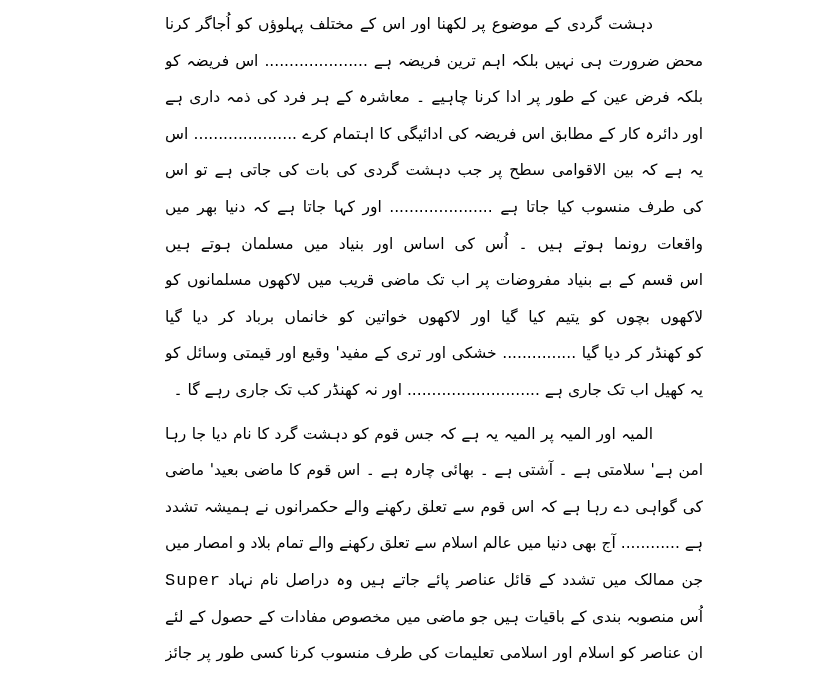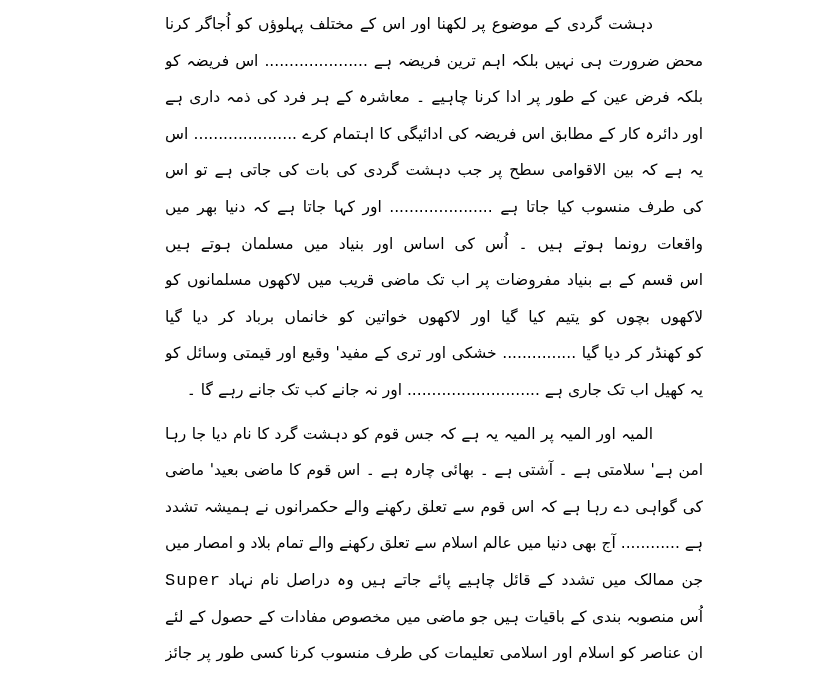--- a/index.html
+++ b/index.html
@@ -55,25 +55,25 @@
         <div class="line indent"><span class="urdu">دہشت گردی کے موضوع پر لکھنا اور اس کے مختلف پہلوؤں کو اُجاگر کرنا وقت کی ضرورت ہے اور</span></div>
         <div class="line"><span class="urdu">محض ضرورت ہی نہیں بلکہ اہم ترین فریضہ ہے ..................... اس فریضہ کو اب فرض کفایہ کے طور پر نہیں'</span></div>
         <div class="line"><span class="urdu">بلکہ فرض عین کے طور پر ادا کرنا چاہیے ۔ معاشرہ کے ہر فرد کی ذمہ داری ہے کہ وہ اپنی وسعت' گنجائش</span></div>
         <div class="line"><span class="urdu">اور دائرہ کار کے مطابق اس فریضہ کی ادائیگی کا اہتمام کرے ..................... اس وقت صورت حال</span></div>
         <div class="line"><span class="urdu">یہ ہے کہ بین الاقوامی سطح پر جب دہشت گردی کی بات کی جاتی ہے تو اس عمل کو بغیر سوچے سمجھے مسلمانوں</span></div>
         <div class="line"><span class="urdu">کی طرف منسوب کیا جاتا ہے ..................... اور کہا جاتا ہے کہ دنیا بھر میں جہاں بھی دہشت گردی کے</span></div>
         <div class="line"><span class="urdu">واقعات رونما ہوتے ہیں ۔ اُس کی اساس اور بنیاد میں مسلمان ہوتے ہیں .............................</span></div>
         <div class="line"><span class="urdu">اس قسم کے بے بنیاد مفروضات پر اب تک ماضی قریب میں لاکھوں مسلمانوں کو شہید کیا گیا ............</span></div>
         <div class="line"><span class="urdu">لاکھوں بچوں کو یتیم کیا گیا اور لاکھوں خواتین کو خانماں برباد کر دیا گیا ................. سرسبز و شاداب خطوں</span></div>
         <div class="line"><span class="urdu">کو کھنڈر کر دیا گیا ............... خشکی اور تری کے مفید' وقیع اور قیمتی وسائل کو برباد کر دیا گیا ..........</span></div>
-        <div class="line short"><span class="urdu">یہ کھیل اب تک جاری ہے ........................... اور نہ جانے کب تک جانے رہے گا ۔</span></div>
+        <div class="line short"><span class="urdu">یہ کھیل اب تک جاری ہے ........................... اور نہ کھنڈر کب تک جاری رہے گا ۔</span></div>
       </div>
       <div class="para">
         <div class="line indent"><span class="urdu">المیہ اور المیہ پر المیہ یہ ہے کہ جس قوم کو دہشت گرد کا نام دیا جا رہا ہے ۔ اس کے رگ و ریشہ میں</span></div>
         <div class="line"><span class="urdu">امن ہے' سلامتی ہے ۔ آشتی ہے ۔ بھائی چارہ ہے ۔ اس قوم کا ماضی بعید' ماضی قریب اور حال اس بات</span></div>
         <div class="line"><span class="urdu">کی گواہی دے رہا ہے کہ اس قوم سے تعلق رکھنے والے حکمرانوں نے ہمیشہ تشدد سے گریز اور اجتناب کیا</span></div>
         <div class="line"><span class="urdu">ہے ............ آج بھی دنیا میں عالم اسلام سے تعلق رکھنے والے تمام بلاد و امصار میں امن اور سکون ہے</span></div>
-        <div class="line"><span class="urdu">جن ممالک میں تشدد کے قائل چاہیے پائے جاتے ہیں وہ دراصل نام نہاد </span><span class="latin">Super Powers</span></div>
+        <div class="line"><span class="urdu">جن ممالک میں تشدد کے قائل عناصر پائے جاتے ہیں وہ دراصل نام نہاد </span><span class="latin">Super Powers</span></div>
         <div class="line"><span class="urdu">اُس منصوبہ بندی کے باقیات ہیں جو ماضی میں مخصوص مفادات کے حصول کے لئے کی گئی .....................</span></div>
         <div class="line short"><span class="urdu">ان عناصر کو اسلام اور اسلامی تعلیمات کی طرف منسوب کرنا کسی طور پر جائز نہیں .......................</span></div>
       </div>
     </div>
 </div>
 
 </body></html>

